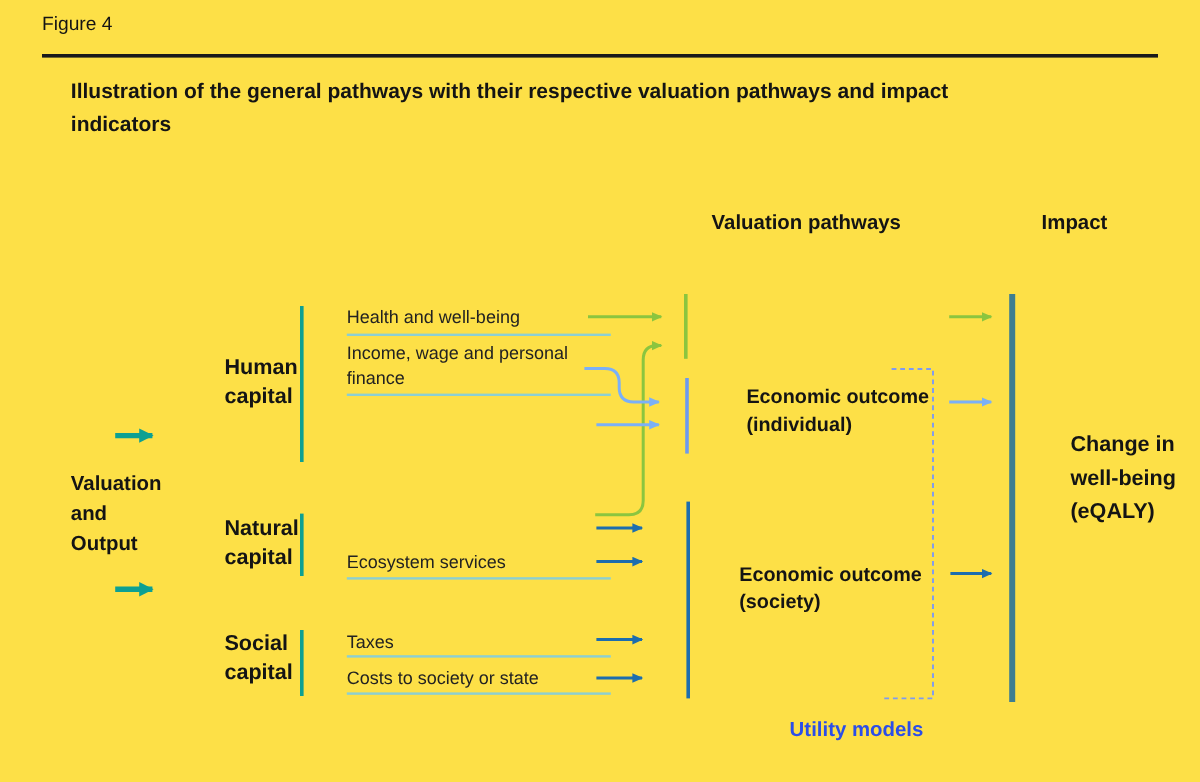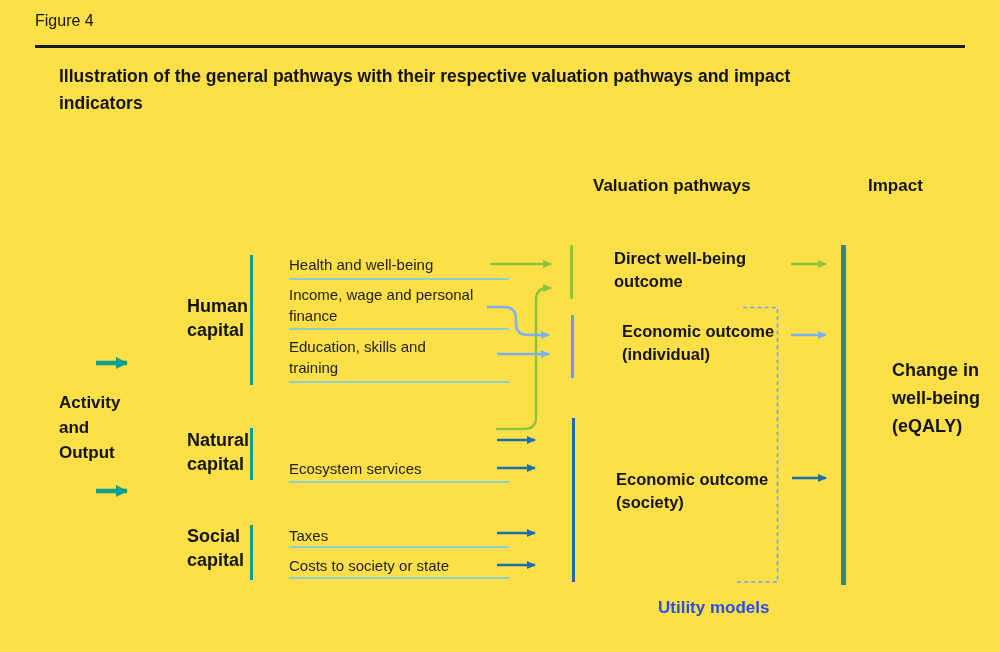--- a/index.html
+++ b/index.html
@@ -88,42 +88,38 @@
 
     <line x1="571.5" y1="245" x2="571.5" y2="299" stroke="var(--green)" stroke-width="3"></line>
     <line x1="572.5" y1="315" x2="572.5" y2="378" stroke="var(--light-blue-bar)" stroke-width="3"></line>
     <line x1="573.5" y1="418" x2="573.5" y2="582" stroke="var(--dark-blue)" stroke-width="3"></line>
 
     <line x1="843.5" y1="245" x2="843.5" y2="585" stroke="var(--impact-bar)" stroke-width="5"></line>
 
     <path d="M743,307.5 H777.5 V582 H735" stroke="var(--dashed-blue)" stroke-width="1.6" stroke-dasharray="4 3.2" fill="none"></path>
   </svg>
 
-  <div class="abs activity pre">Activity
+  <div class="abs activity pre">Valuation
 and
 Output</div>
 
   <div class="abs capital pre" style="top:294px">Human
 capital</div>
   <div class="abs capital pre" style="top:428px">Natural
 capital</div>
   <div class="abs capital pre" style="top:524px">Social
 capital</div>
 
   <div class="abs outcome-item pre" style="top:254px;height:24px">Health and well-being</div>
   <div class="abs outcome-item pre" style="top:284px;height:44px">Income, wage and personal
 finance</div>
-  <div class="abs outcome-item pre" style="top:336px;height:45px">Education, skills and
-training</div>
   <div class="abs outcome-item pre" style="top:458px;height:23px">Ecosystem services</div>
   <div class="abs outcome-item pre" style="top:525px;height:21px">Taxes</div>
   <div class="abs outcome-item pre" style="top:555px;height:22px">Costs to society or state</div>
 
-  <div class="abs pathway-label pre" style="left:590px;top:247px">Direct well-being
-outcome</div>
   <div class="abs pathway-label pre" style="left:598px;top:320px">Economic outcome
 (individual)</div>
   <div class="abs pathway-label pre" style="left:592px;top:468px">Economic outcome
 (society)</div>
 
   <div class="abs impact-label pre">Change in
 well-being
 (eQALY)</div>
 
   <div class="abs utility">Utility models</div>

